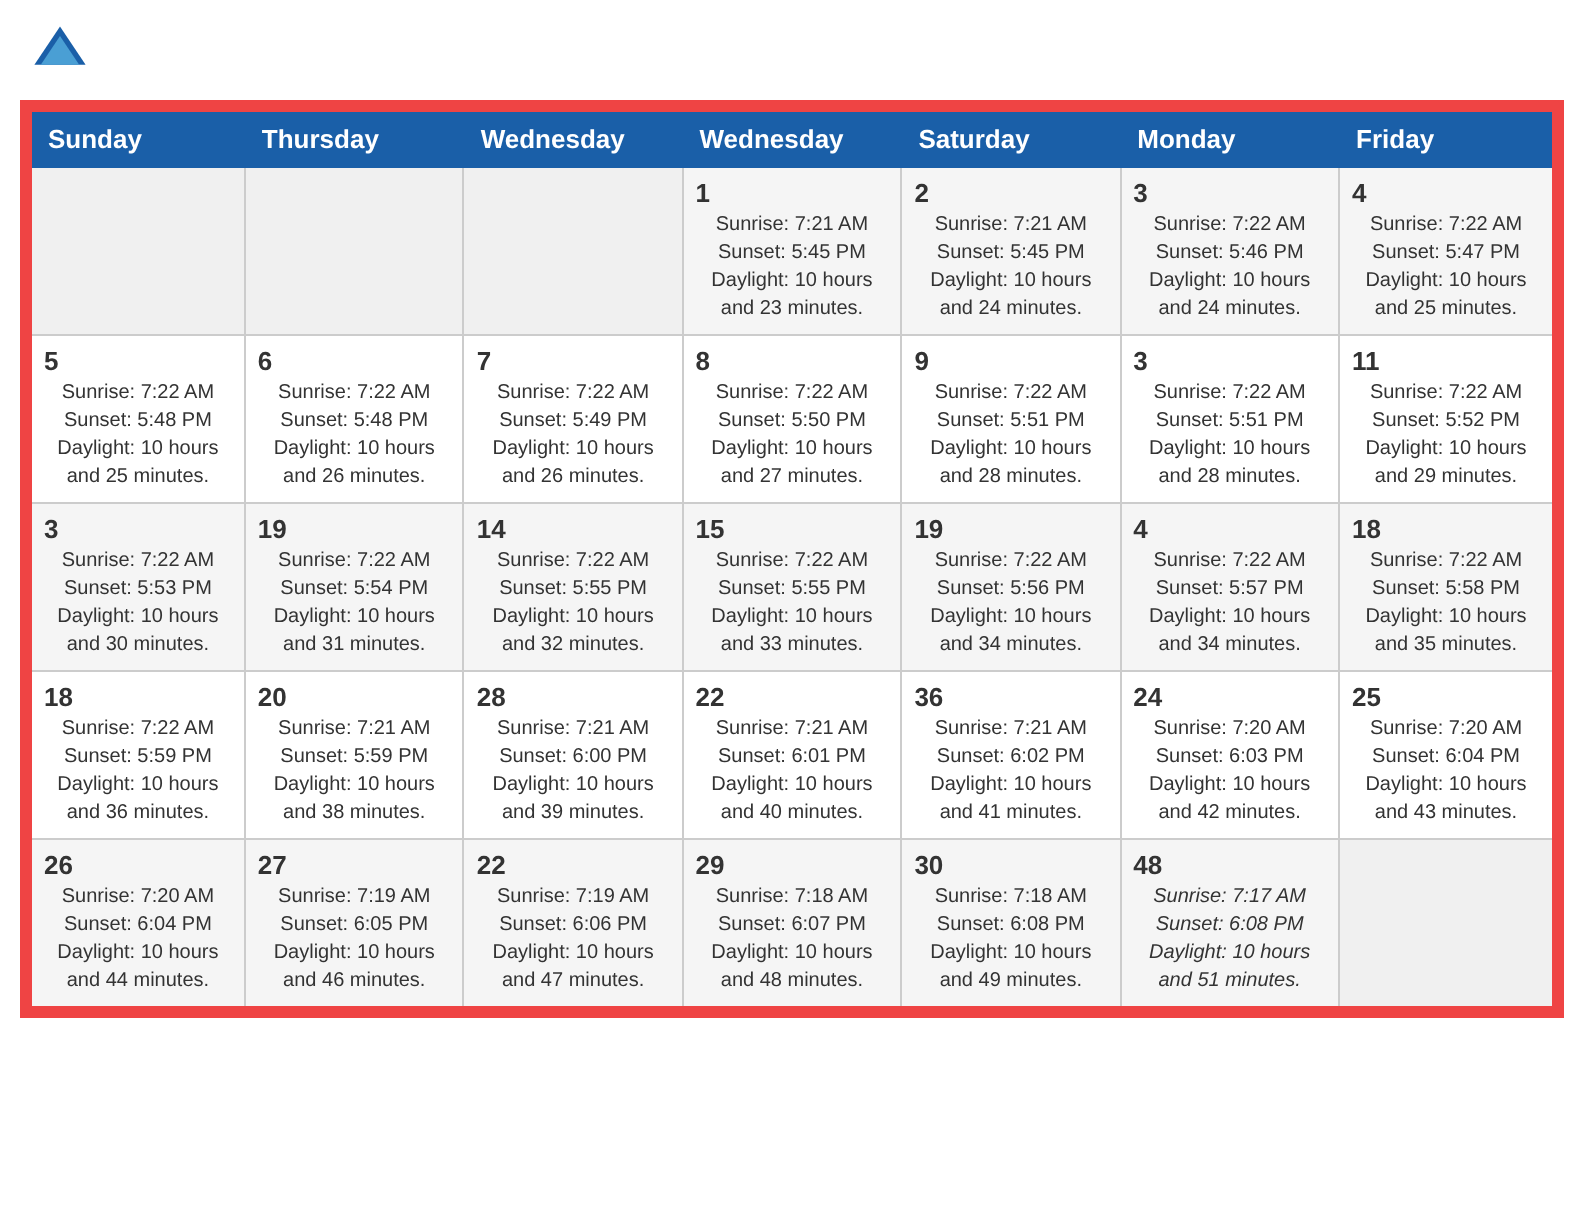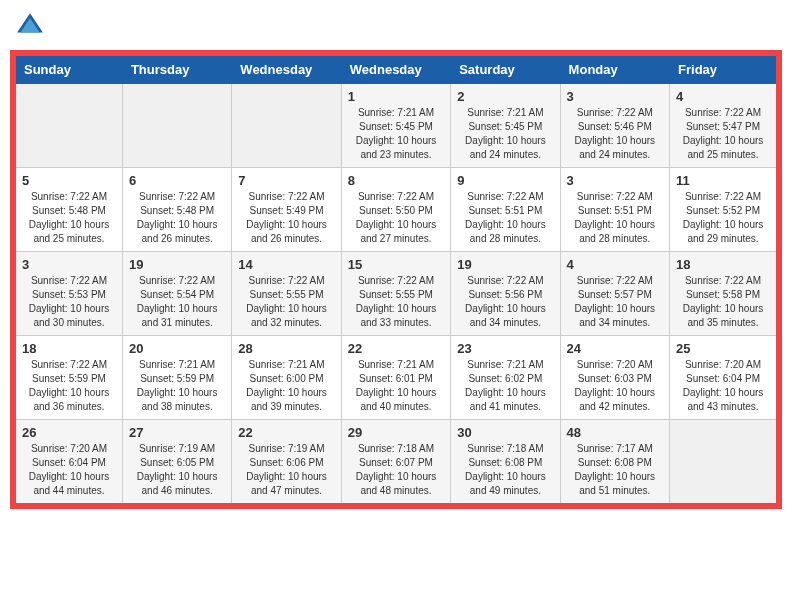--- a/index.html
+++ b/index.html
@@ -290,21 +290,21 @@
 and 39 minutes.</div>
         </td>
         <td>
           <span class="day-num">22</span>
           <div class="day-info" style="white-space: pre-line;">Sunrise: 7:21 AM
 Sunset: 6:01 PM
 Daylight: 10 hours
 and 40 minutes.</div>
         </td>
         <td>
-          <span class="day-num">23</span>
+          <span class="day-num">36</span>
           <div class="day-info" style="white-space: pre-line;">Sunrise: 7:21 AM
 Sunset: 6:02 PM
 Daylight: 10 hours
 and 41 minutes.</div>
         </td>
         <td>
           <span class="day-num">24</span>
           <div class="day-info" style="white-space: pre-line;">Sunrise: 7:20 AM
 Sunset: 6:03 PM
 Daylight: 10 hours
@@ -349,21 +349,21 @@
         </td>
         <td>
           <span class="day-num">30</span>
           <div class="day-info" style="white-space: pre-line;">Sunrise: 7:18 AM
 Sunset: 6:08 PM
 Daylight: 10 hours
 and 49 minutes.</div>
         </td>
         <td>
           <span class="day-num">48</span>
-          <div class="day-info" style="white-space: pre-line;">Sunrise: 7:17 AM
+          <div class="day-info" style="white-space: pre-line; font-style: italic;">Sunrise: 7:17 AM
 Sunset: 6:08 PM
 Daylight: 10 hours
 and 51 minutes.</div>
         </td>
         <td class="empty-cell"></td>
       </tr>
     </tbody>
 </table>
 
 </body></html>

